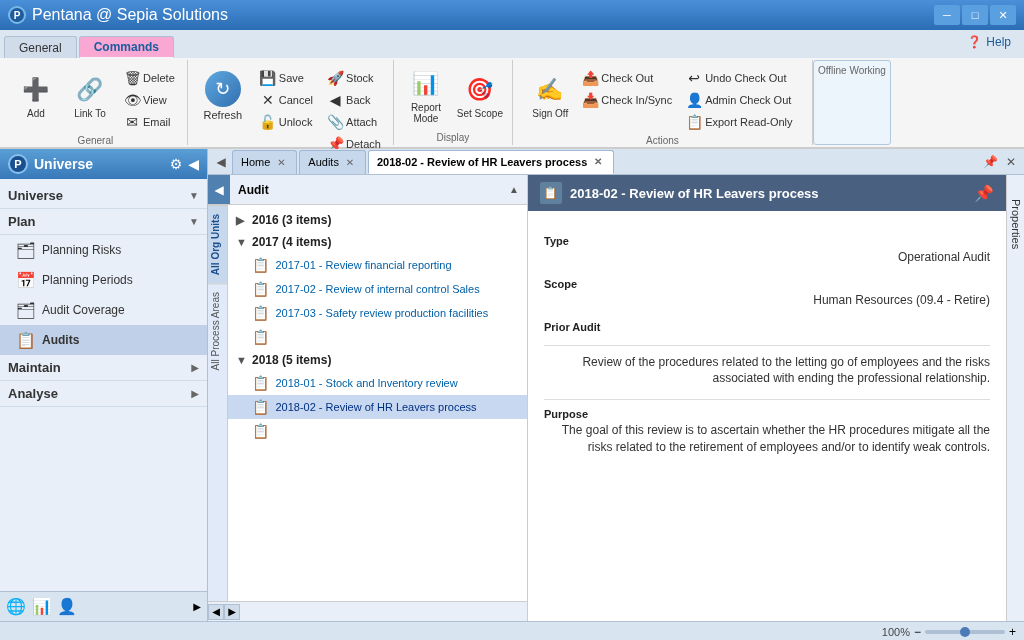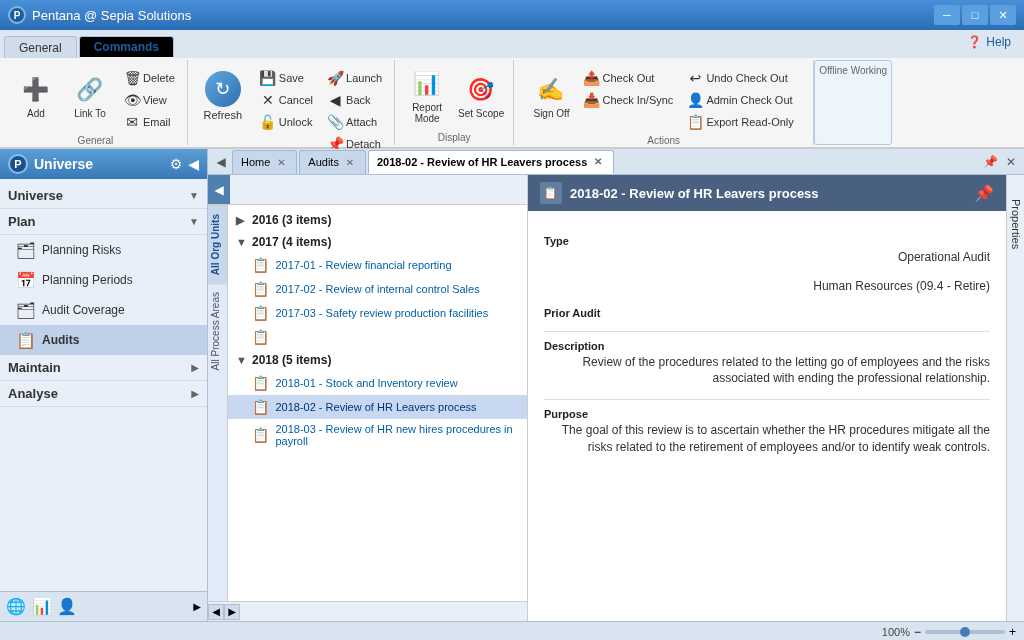--- a/index.html
+++ b/index.html
@@ -10,21 +10,21 @@
       height: 30px;
       background: linear-gradient(to bottom, #4a90d9, #2a6db5);
       display: flex;
       align-items: center;
       justify-content: space-between;
       padding: 0 8px;
       color: white;
     }
     .title-bar-left { display: flex; align-items: center; gap: 6px; }
     .title-bar-icon { width: 18px; height: 18px; background: #1e5c9e; border-radius: 50%; display: flex; align-items: center; justify-content: center; color: white; font-size: 10px; font-weight: bold; border: 2px solid #7ab8e8; }
-    .title-bar-text { font-size: 13px; }
+    .title-bar-text { font-size: 16px; }
     .title-bar-controls { display: flex; gap: 2px; }
     .title-bar-btn { width: 26px; height: 20px; background: #5a9fe0; border: none; color: white; cursor: pointer; display: flex; align-items: center; justify-content: center; font-size: 11px; border-radius: 2px; }
 
     
     .ribbon {
       background: #f5f5f5;
       border-bottom: 1px solid #ccc;
     }
     .ribbon-tabs {
       display: flex;
@@ -41,21 +41,21 @@
       border-bottom: none;
       cursor: pointer;
       font-size: 12px;
       color: #333;
       border-radius: 3px 3px 0 0;
       height: 22px;
       display: flex;
       align-items: center;
     }
     .ribbon-tab.active {
-      background: #000000;
+      background: #f9a8d4;
       border-bottom: 1px solid #f5f5f5;
       font-weight: 600;
       color: #1a5c9e;
     }
     .ribbon-content {
       display: flex;
       align-items: stretch;
       background: #f5f5f5;
       padding: 2px 4px;
       height: 90px;
@@ -593,21 +593,21 @@
             <span>Cancel</span>
           </button>
           <button class="ribbon-btn-small">
             <span class="small-icon">🔓</span>
             <span>Unlock</span>
           </button>
         </div>
         <div class="ribbon-small-group">
           <button class="ribbon-btn-small">
             <span class="small-icon">🚀</span>
-            <span>Launch</span>
+            <span>Stock</span>
           </button>
           <button class="ribbon-btn-small">
             <span class="small-icon">◀</span>
             <span>Back</span>
           </button>
           <button class="ribbon-btn-small">
             <span class="small-icon">📎</span>
             <span>Attach</span>
           </button>
           <button class="ribbon-btn-small">
@@ -754,20 +754,24 @@
       </div>
     </div>
 
     <div class="content-panes">
 
       <div class="tree-pane">
         <div class="tree-header">
           <div style="width:22px; background:#5080b0; height:100%; display:flex; align-items:center; justify-content:center; cursor:pointer;">
             <span style="color:white; font-size:12px;">◀</span>
           </div>
+          <div class="tree-dropdown">
+            <span>Audit</span>
+            <span class="tree-dropdown-arrow">▲</span>
+          </div>
         </div>
         <div class="tree-with-side">
           <div class="tree-side-tabs">
             <div class="tree-side-tab active">All Org Units</div>
             <div class="tree-side-tab">All Process Areas</div>
           </div>
           <div class="tree-body">
 
             <div class="tree-group-header">
               <span class="tree-group-toggle">▶</span>
@@ -801,21 +805,20 @@
             <div class="tree-item">
               <span class="tree-item-icon">📋</span>
               <span>2018-01 - Stock and Inventory review</span>
             </div>
             <div class="tree-item selected">
               <span class="tree-item-icon">📋</span>
               <span>2018-02 - Review of HR Leavers process</span>
             </div>
             <div class="tree-item">
               <span class="tree-item-icon">📋</span>
-              <span>2018-03 - Review of HR new hires procedures in payroll</span>
             </div>
           </div>
         </div>
 
         <div class="tree-footer">
           <div class="scroll-arrows">
             <div class="scroll-arrow">◀</div>
             <div class="scroll-arrow">▶</div>
           </div>
         </div>
@@ -826,29 +829,29 @@
           <div class="detail-header-icon">📋</div>
           <span class="detail-header-title">2018-02 - Review of HR Leavers process</span>
           <span class="detail-header-pin">📌</span>
         </div>
         <div class="detail-body">
           <div class="detail-field">
             <div class="detail-label">Type</div>
             <div class="detail-value">Operational Audit</div>
           </div>
           <div class="detail-field">
+            <div class="detail-label">Scope</div>
             <div class="detail-value">Human Resources (09.4 - Retire)</div>
           </div>
           <div class="detail-field">
             <div class="detail-label">Prior Audit</div>
             <div class="detail-value"></div>
           </div>
           <div class="detail-divider"></div>
           <div class="detail-field">
-            <div class="detail-label">Description</div>
             <div class="detail-value">Review of the procedures related to the letting go of employees and the risks associated with ending the professional relationship.</div>
           </div>
           <div class="detail-divider"></div>
           <div class="detail-field">
             <div class="detail-label">Purpose</div>
             <div class="detail-value">The goal of this review is to ascertain whether the HR procedures mitigate all the risks related to the retirement of employees and/or to identify weak controls.</div>
           </div>
         </div>
       </div>
 

